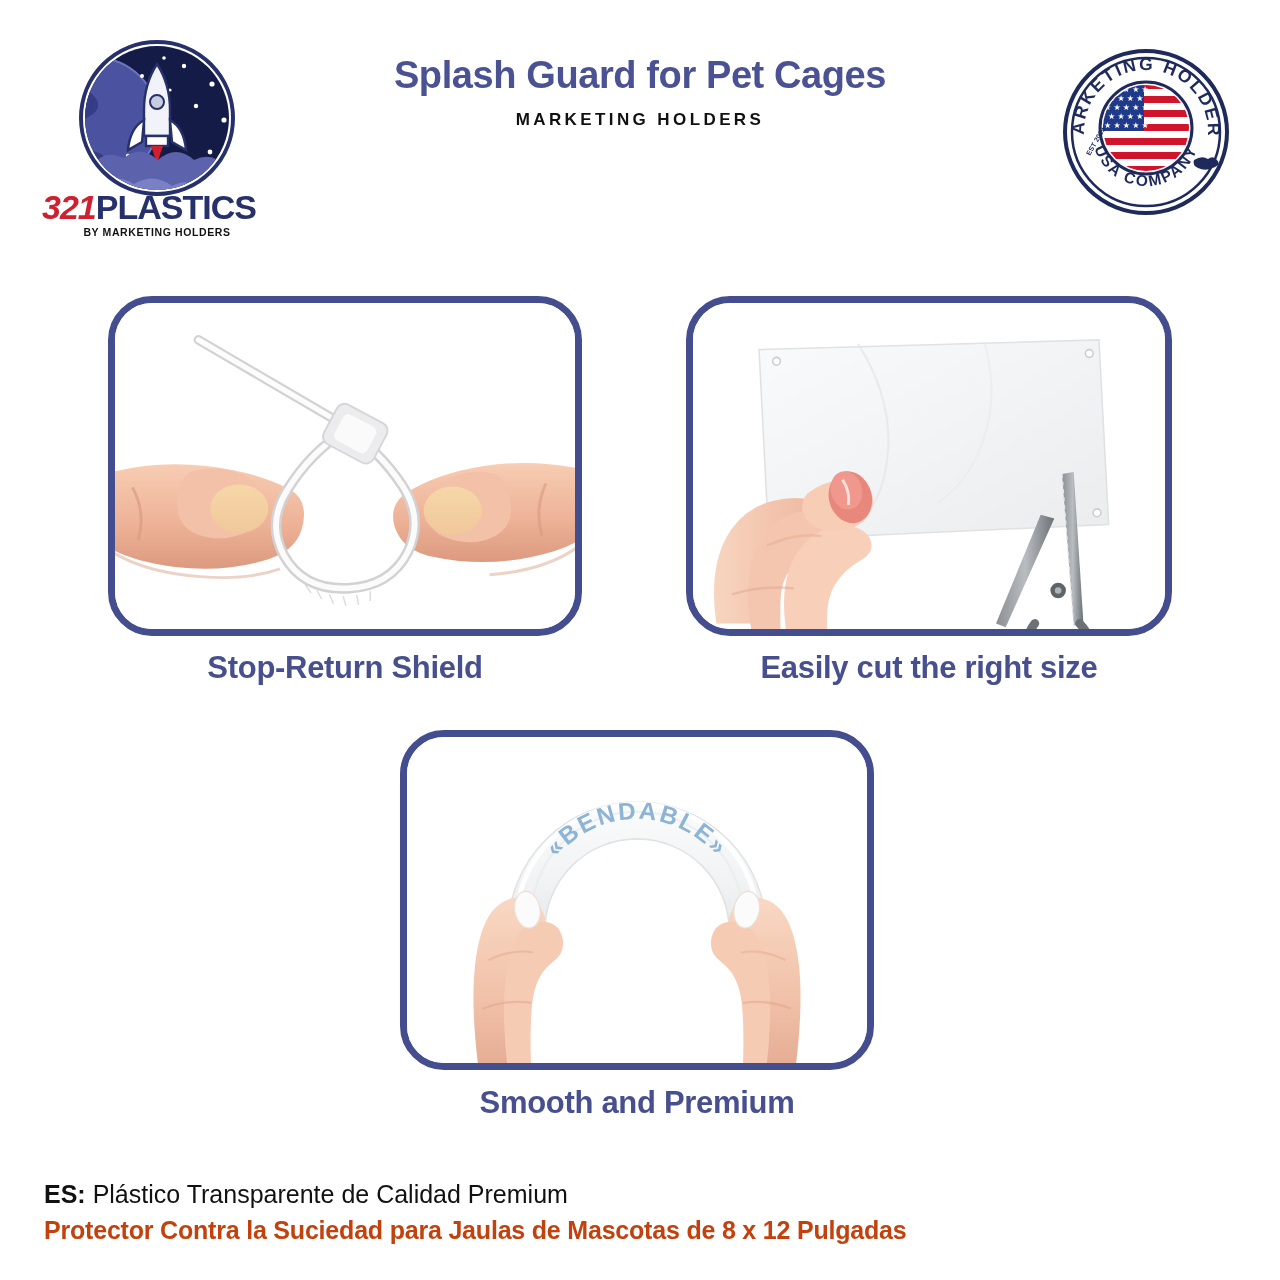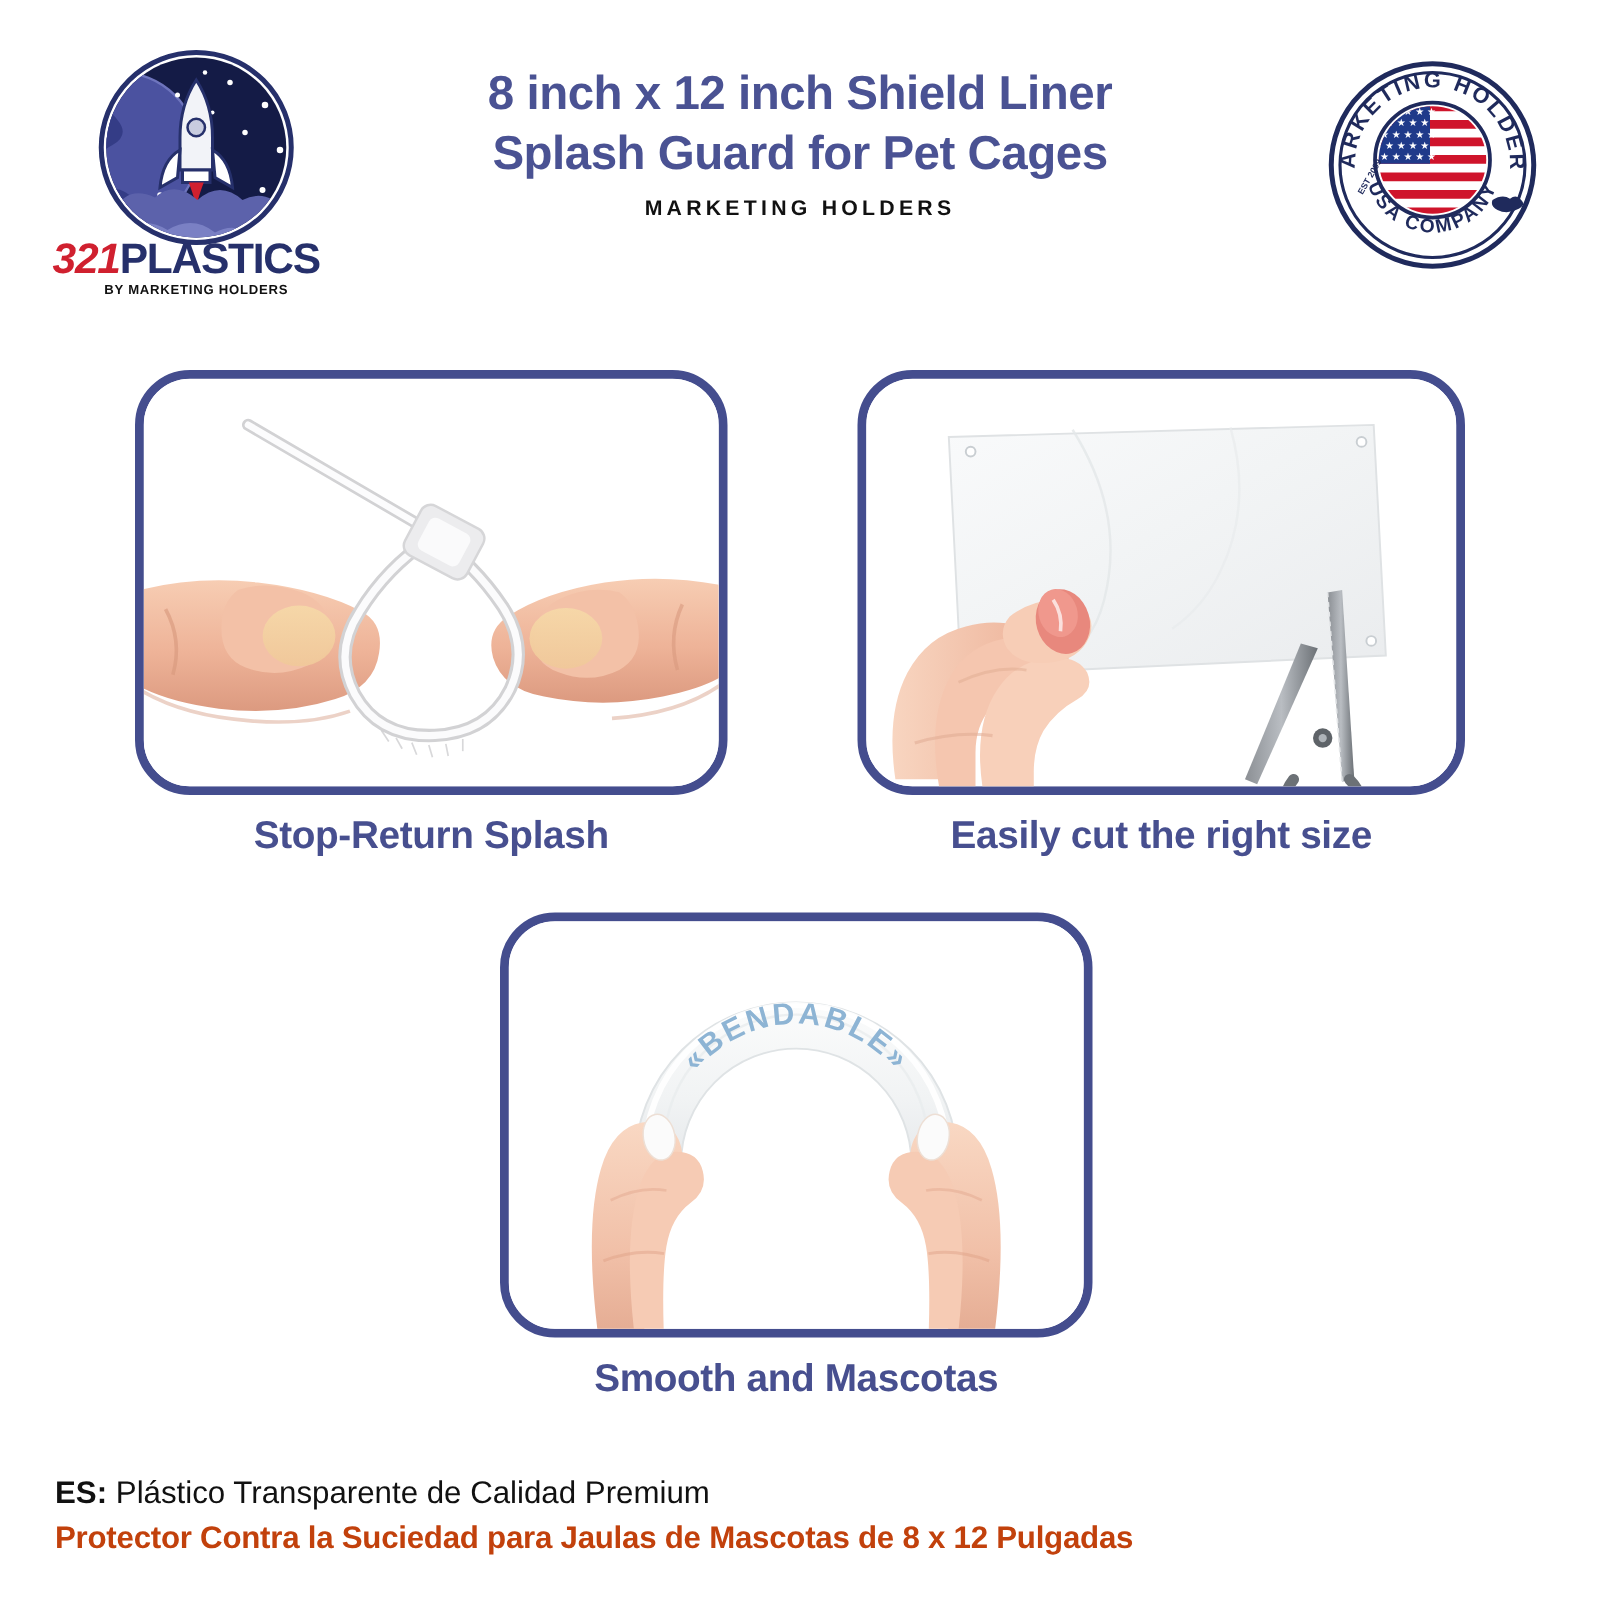--- a/index.html
+++ b/index.html
@@ -123,21 +123,20 @@
 
         <path d="M-6 140 q14 -22 34 -12 q10 -20 32 -10 q16 -14 34 2 q18 -16 36 0 q20 -10 34 10 l0 40 -170 0 z" fill="#5c62ab"></path>
         <path d="M-6 152 q20 -16 40 -6 q16 -14 36 -2 q20 -12 38 2 q18 -10 34 6 l0 20 -148 0 z" fill="#7a80c4"></path>
       </g>
     </svg>
     <div id="logo-wordmark"><span id="logo-wm-321">321</span><span id="logo-wm-plastics">PLASTICS</span></div>
     <div id="logo-tagline">BY MARKETING HOLDERS</div>
   </div>
 
   <div id="title-block">
-    <div class="title-line">8 inch x 12 inch Shield Liner</div>
     <div class="title-line">Splash Guard for Pet Cages</div>
     <div id="brandline">MARKETING HOLDERS</div>
   </div>
 
   <svg id="usa-seal" viewBox="0 0 168 168">
     <defs>
       <path id="arcTop" d="M 22 84 A 62 62 0 0 1 146 84"></path>
       <path id="arcBot" d="M 30 84 A 54 54 0 0 0 138 84"></path>
       <clipPath id="flagClip">
           <circle cx="84" cy="80" r="43"></circle>
@@ -230,21 +229,21 @@
         <path d="M196 290 l6 9"></path>
           <path d="M208 296 l5 9"></path>
           <path d="M221 300 l4 10"></path>
         <path d="M235 302 l3 10"></path>
           <path d="M249 301 l2 10"></path>
           <path d="M263 297 l0 10"></path>
       </g>
     </g>
   </svg>
 </div>
-<div class="caption" id="caption-1">Stop-Return Splash</div>
+<div class="caption" id="caption-1">Stop-Return Shield</div>
 
 <div class="panel" id="panel-2">
   <svg class="panel-art" viewBox="0 0 486 340">
     <defs>
       <linearGradient id="sheetG" x1="0" y1="0" x2="1" y2="1">
         <stop offset="0%" stop-color="#f9fafb"></stop>
           <stop offset="45%" stop-color="#f2f4f5"></stop>
           <stop offset="100%" stop-color="#eaecee"></stop>
       </linearGradient>
       <linearGradient id="skinR" x1="0" y1="0" x2="1" y2="0">
@@ -333,18 +332,18 @@
 
     <g>
       <path d="M400 344 q12 -92 -2 -140 q-10 -34 -34 -38 q-22 -4 -30 14 q-8 18 6 30 q16 14 20 40 q4 26 2 94 z" fill="url(#skinA)"></path>
       <path d="M370 344 q10 -84 -4 -126 q-10 -28 -30 -28 q-18 0 -22 16 q-4 16 10 26 q16 12 20 36 q4 24 2 76 z" fill="#f6cbb4"></path>
       <ellipse cx="350" cy="178" rx="13" ry="19" transform="rotate(10 350 178)" fill="#fbfbfb" stroke="#eddfd5" stroke-width="1.2"></ellipse>
       <path d="M396 280 q-26 -10 -50 -6" fill="none" stroke="#de9f86" stroke-width="2.4" opacity="0.45"></path>
       <path d="M390 230 q-24 -12 -46 -8" fill="none" stroke="#de9f86" stroke-width="2.2" opacity="0.4"></path>
     </g>
   </svg>
 </div>
-<div class="caption" id="caption-3">Smooth and Mascotas</div>
+<div class="caption" id="caption-3">Smooth and Premium</div>
 
 <div id="footer">
   <div id="footer-line1"><span id="footer-es">ES:</span><span> Plástico Transparente de Calidad Premium</span></div>
   <div id="footer-line2">Protector Contra la Suciedad para Jaulas de Mascotas de 8 x 12 Pulgadas</div>
 </div>
 
 </body></html>

